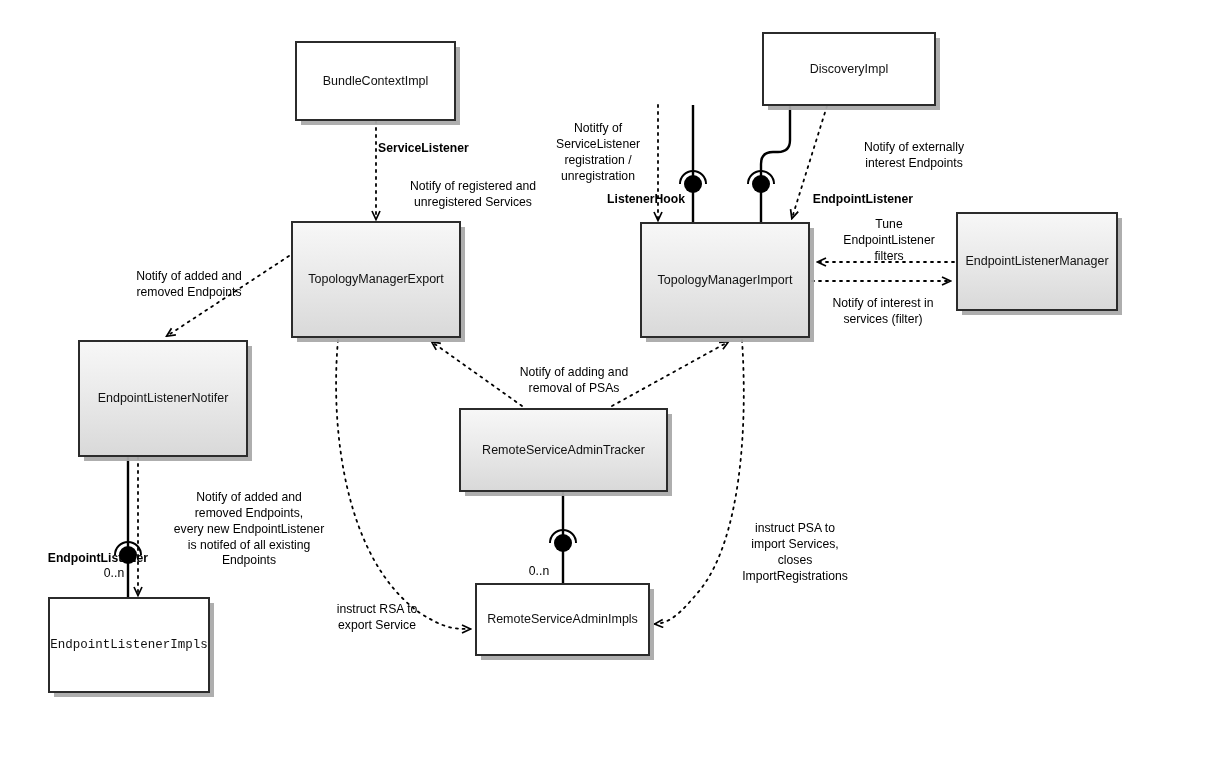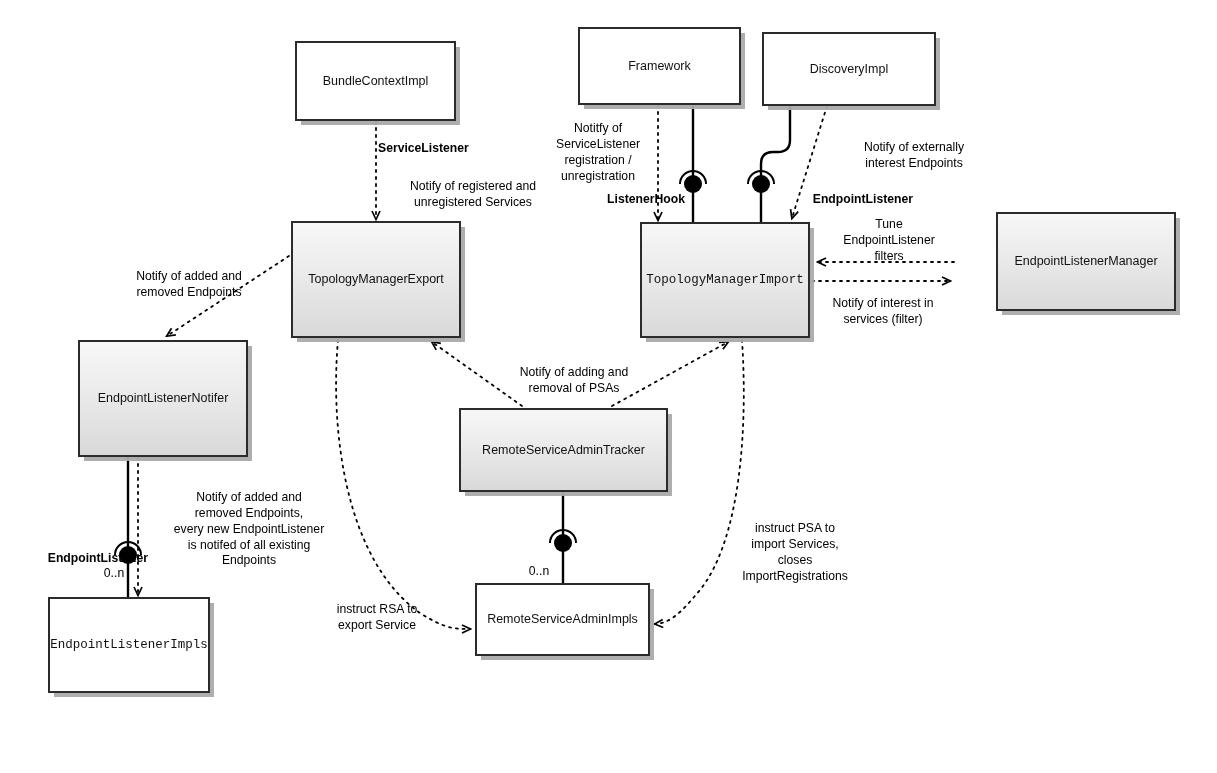--- a/index.html
+++ b/index.html
@@ -69,37 +69,34 @@
 
     <path d="M338,340 C330,430 345,560 420,613 C444,628 452,629 470,629" fill="none" stroke="#000" stroke-width="1.8" stroke-dasharray="2,5" stroke-linecap="round" marker-end="url(#openArrow)"></path>
 
     <path d="M742,340 C748,430 740,540 700,590 C680,614 670,623 655,624" fill="none" stroke="#000" stroke-width="1.8" stroke-dasharray="2,5" stroke-linecap="round" marker-end="url(#openArrow)"></path>
   </svg>
 
   <div class="node white" style="left:295px;top:41px;width:161px;height:80px;">
     <span class="nlabel">BundleContextImpl</span>
   </div>
 
-  <div class="node white" style="left:578px;top:27px;width:163px;height:78px;">
-    <span class="nlabel">Framework</span>
-  </div>
 
   <div class="node white" style="left:762px;top:32px;width:174px;height:74px;">
     <span class="nlabel">DiscoveryImpl</span>
   </div>
 
   <div class="node grad" style="left:291px;top:221px;width:170px;height:117px;">
     <span class="nlabel">TopologyManagerExport</span>
   </div>
 
-  <div class="node grad" style="left:640px;top:222px;width:170px;height:116px;font-family:Liberation Mono, monospace;">
+  <div class="node grad" style="left:640px;top:222px;width:170px;height:116px;">
     <span class="nlabel">TopologyManagerImport</span>
   </div>
 
-  <div class="node grad" style="left:956px;top:212px;width:180px;height:99px;margin-left:40px;">
+  <div class="node grad" style="left:956px;top:212px;width:162px;height:99px;">
     <span class="nlabel">EndpointListenerManager</span>
   </div>
 
   <div class="node grad" style="left:78px;top:340px;width:170px;height:117px;">
     <span class="nlabel">EndpointListenerNotifer</span>
   </div>
 
   <div class="node grad" style="left:459px;top:408px;width:209px;height:84px;">
     <span class="nlabel">RemoteServiceAdminTracker</span>
   </div>

